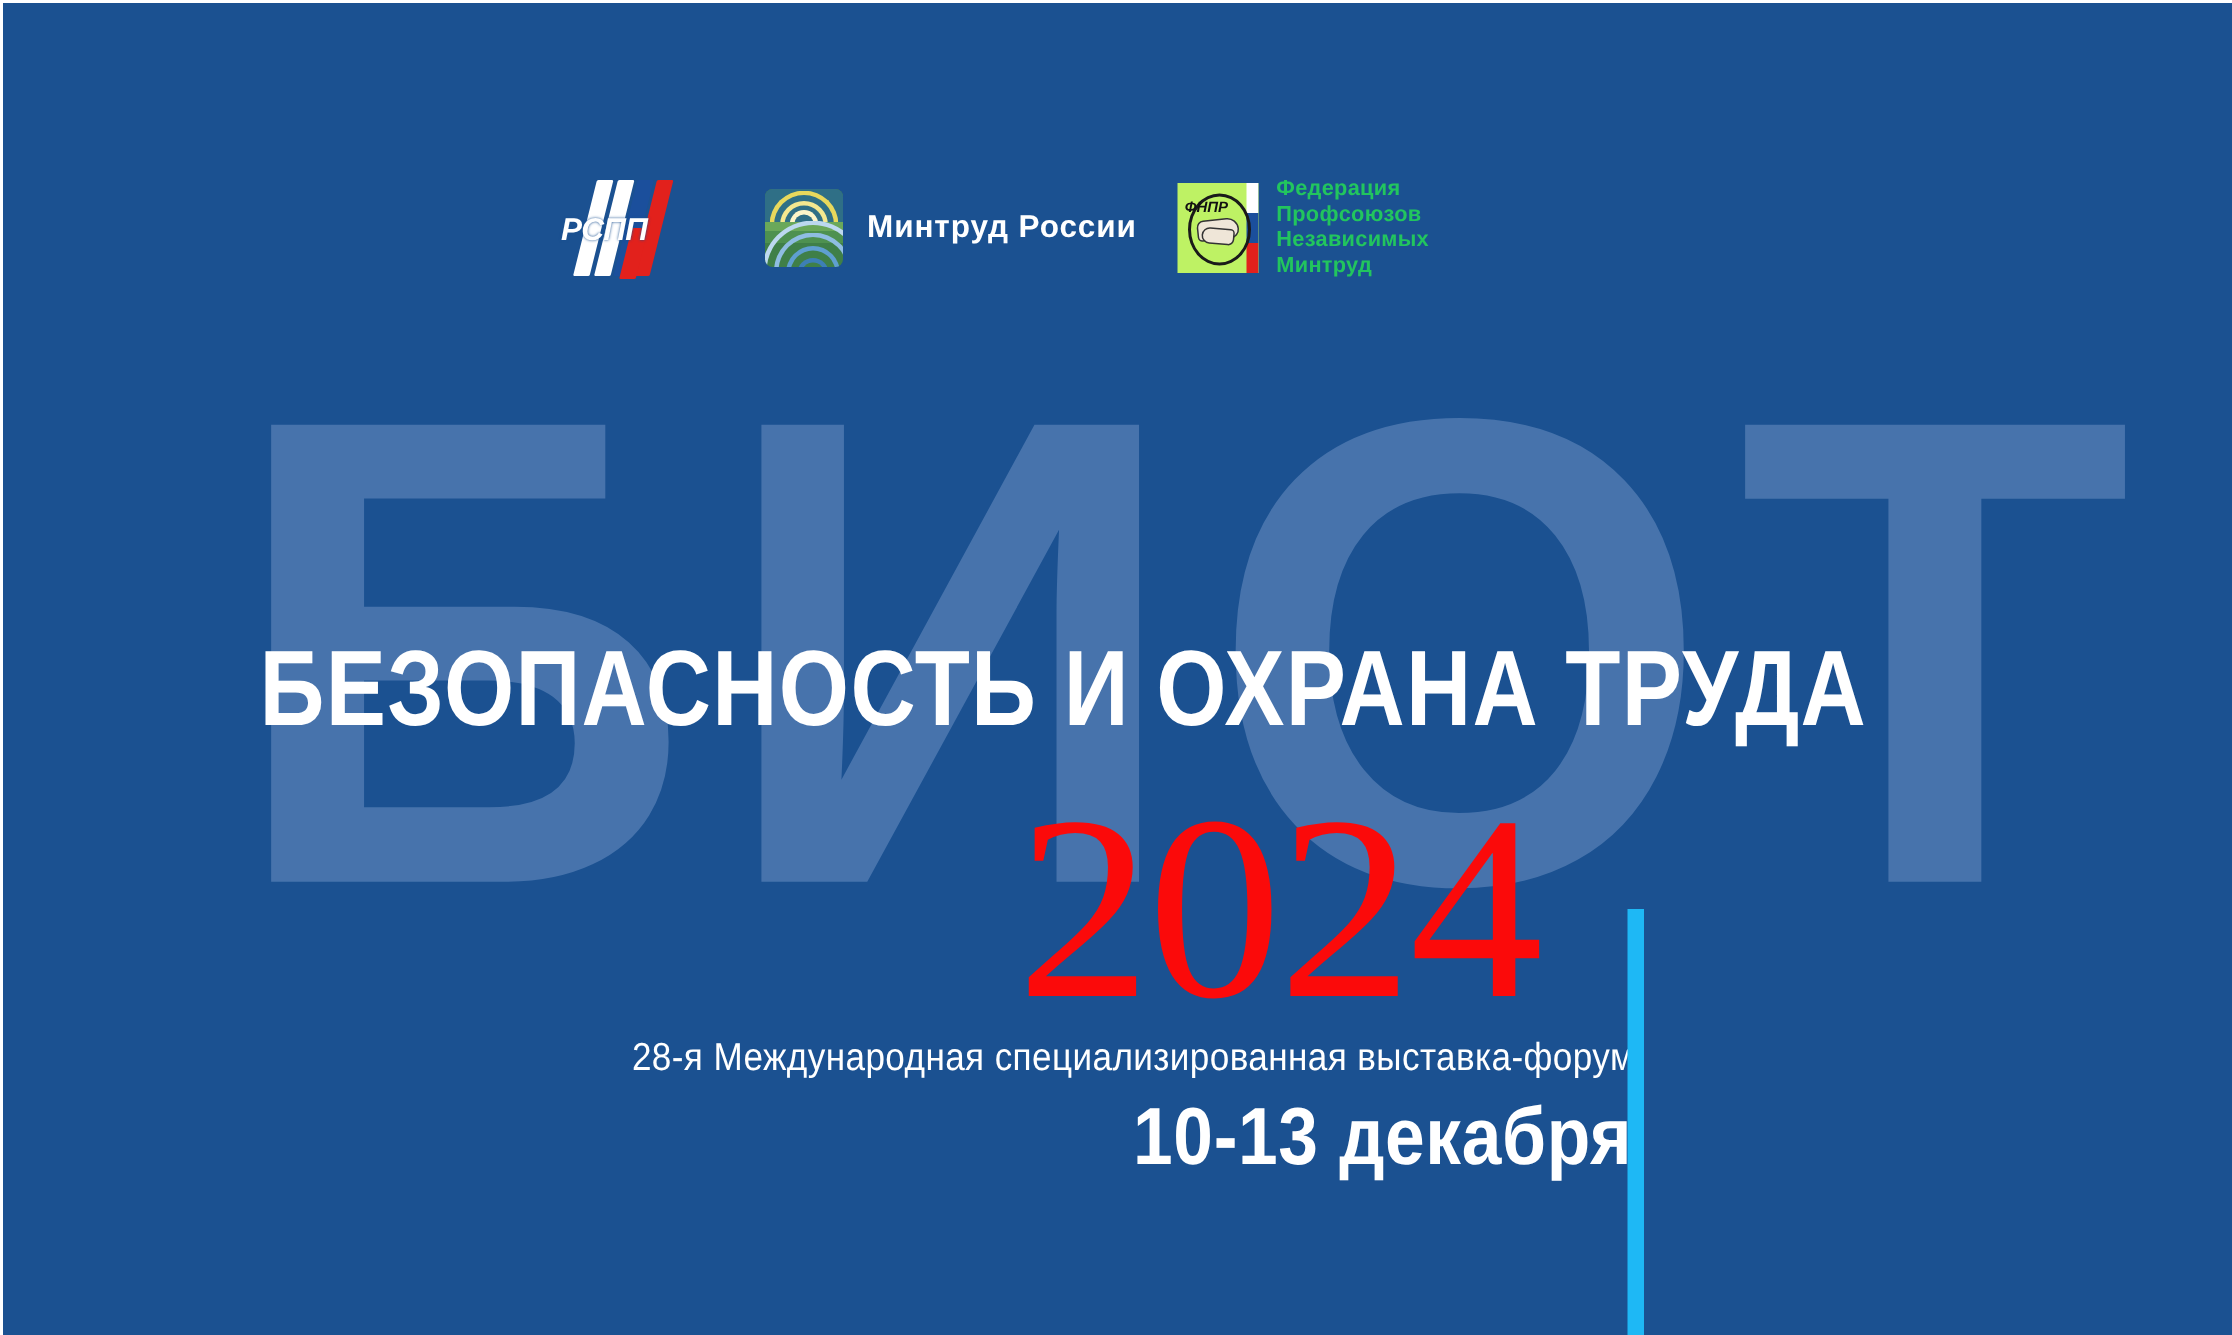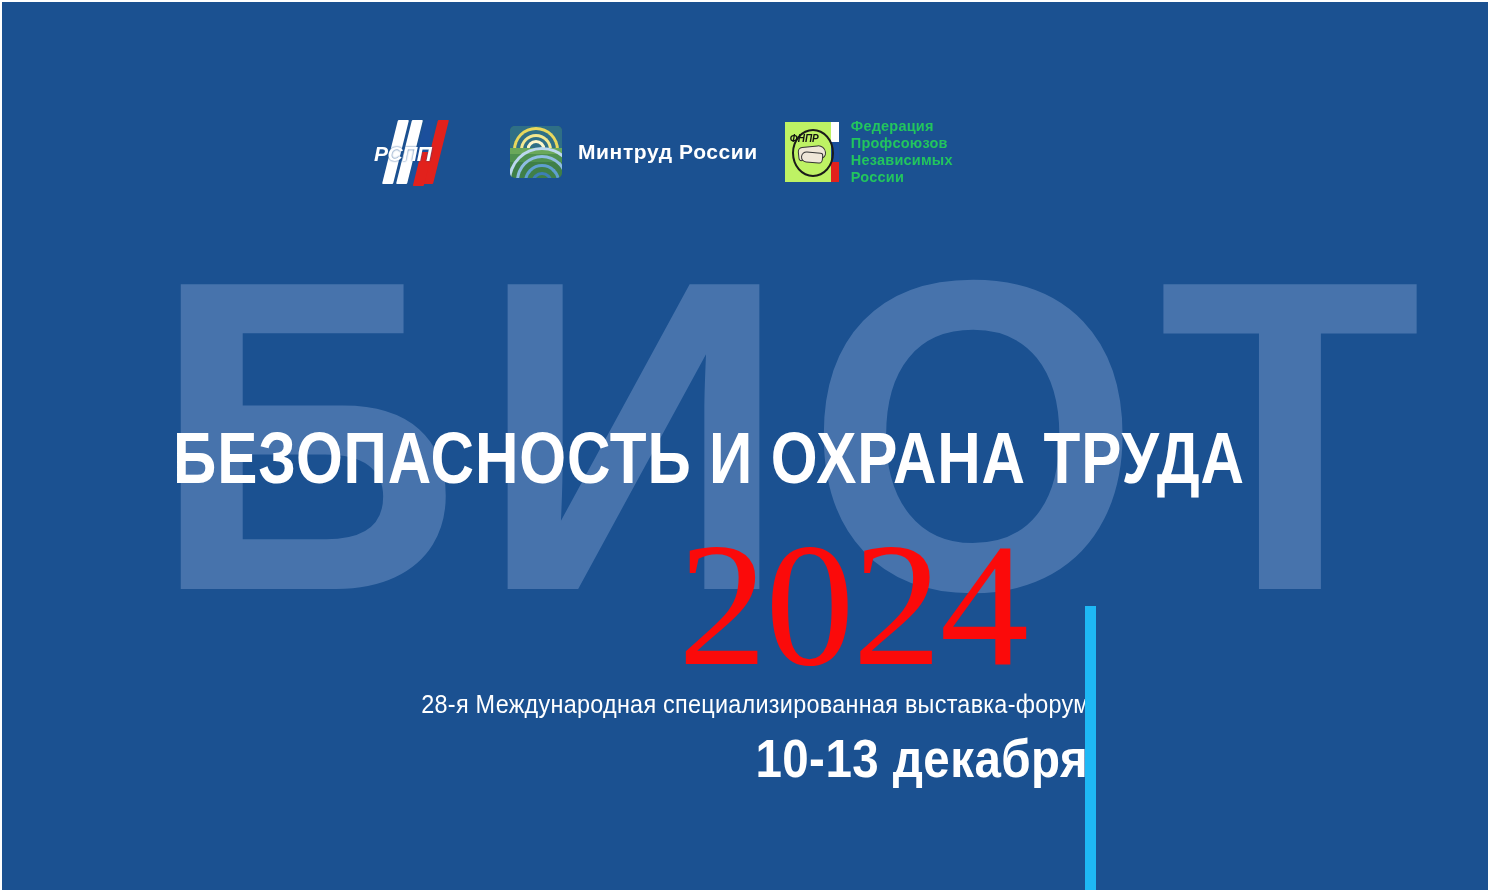--- a/index.html
+++ b/index.html
@@ -316,21 +316,21 @@
         <span class="tri"></span>
         <span class="ring"></span>
         <span class="hands"></span>
         <span class="hands2"></span>
         <span class="fnpr-abbr">ФНПР</span>
       </div>
       <div class="fnpr-text">
         <div>Федерация</div>
         <div>Профсоюзов</div>
         <div>Независимых</div>
-        <div>России</div>
+        <div>Минтруд</div>
       </div>
     </div>
 
   </div>
 
   <div class="main-title">БЕЗОПАСНОСТЬ И ОХРАНА ТРУДА</div>
 
   <div class="year">2024</div>
 
   <div class="subtitle">28-я Международная специализированная выставка-форум</div>

